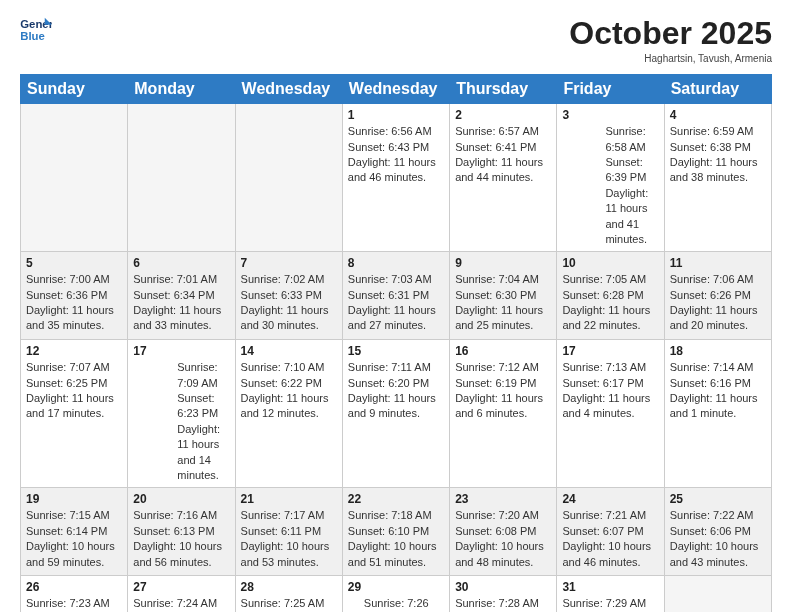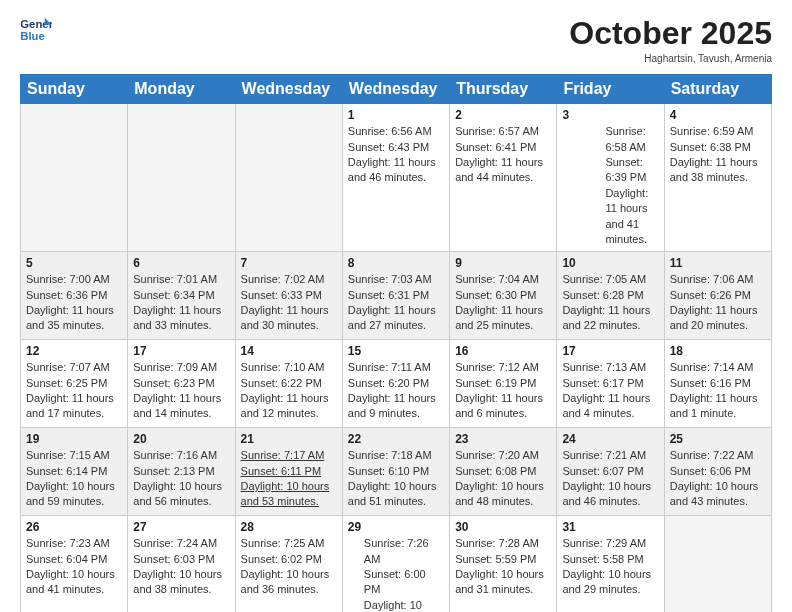--- a/index.html
+++ b/index.html
@@ -204,21 +204,21 @@
         <tr>
           <td class="day-cell">
             <div class="day-number">12</div>
             <div class="day-info" style="white-space: pre-line;">Sunrise: 7:07 AM
 Sunset: 6:25 PM
 Daylight: 11 hours
 and 17 minutes.</div>
           </td>
           <td class="day-cell">
             <div class="day-number">17</div>
-            <div class="day-info" style="white-space: pre-line;">Sunrise: 7:09 AM
+            <div class="day-info" style="white-space: pre-line; margin-left: 44px;">Sunrise: 7:09 AM
 Sunset: 6:23 PM
 Daylight: 11 hours
 and 14 minutes.</div>
           </td>
           <td class="day-cell">
             <div class="day-number">14</div>
             <div class="day-info" style="white-space: pre-line;">Sunrise: 7:10 AM
 Sunset: 6:22 PM
 Daylight: 11 hours
 and 12 minutes.</div>
@@ -256,27 +256,27 @@
           <td class="day-cell">
             <div class="day-number">19</div>
             <div class="day-info" style="white-space: pre-line;">Sunrise: 7:15 AM
 Sunset: 6:14 PM
 Daylight: 10 hours
 and 59 minutes.</div>
           </td>
           <td class="day-cell">
             <div class="day-number">20</div>
             <div class="day-info" style="white-space: pre-line;">Sunrise: 7:16 AM
-Sunset: 2:13 PM
+Sunset: 6:13 PM
 Daylight: 10 hours
 and 56 minutes.</div>
           </td>
           <td class="day-cell">
             <div class="day-number">21</div>
-            <div class="day-info" style="white-space: pre-line; text-decoration: underline;">Sunrise: 7:17 AM
+            <div class="day-info" style="white-space: pre-line;">Sunrise: 7:17 AM
 Sunset: 6:11 PM
 Daylight: 10 hours
 and 53 minutes.</div>
           </td>
           <td class="day-cell">
             <div class="day-number">22</div>
             <div class="day-info" style="white-space: pre-line;">Sunrise: 7:18 AM
 Sunset: 6:10 PM
 Daylight: 10 hours
 and 51 minutes.</div>

